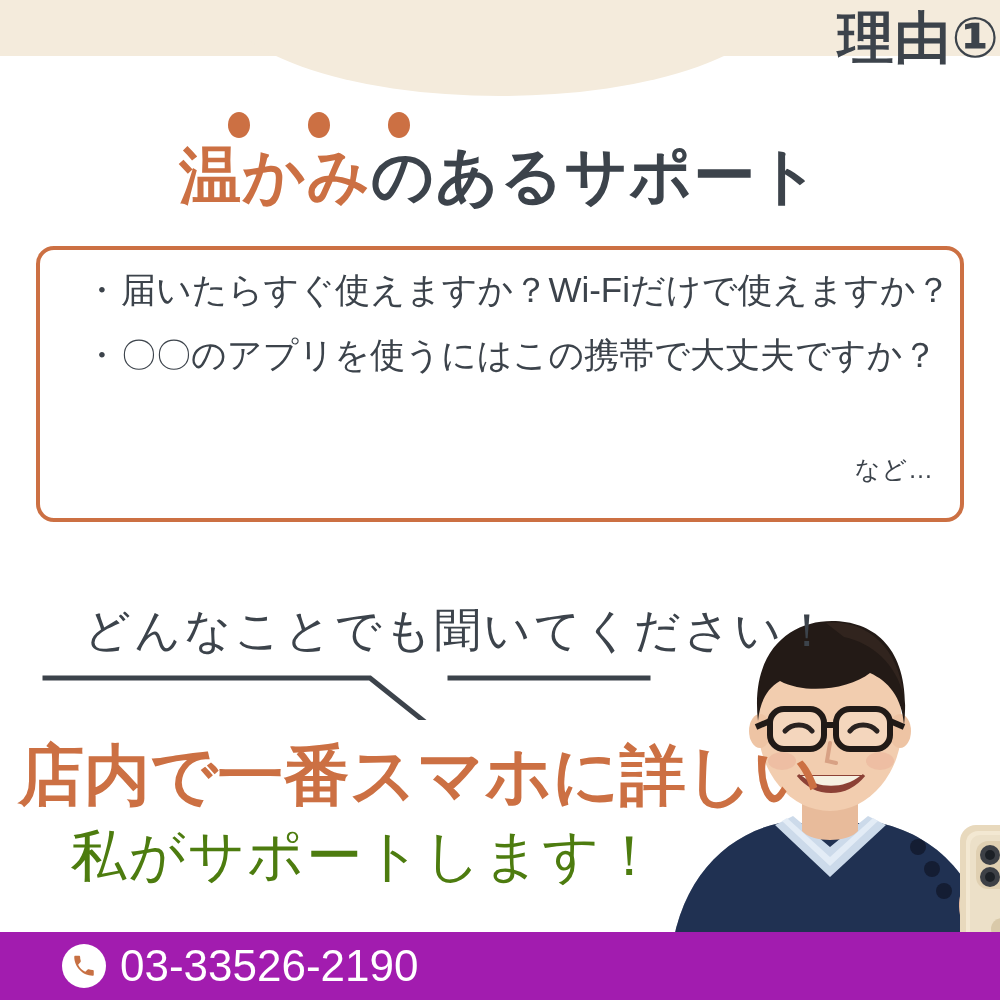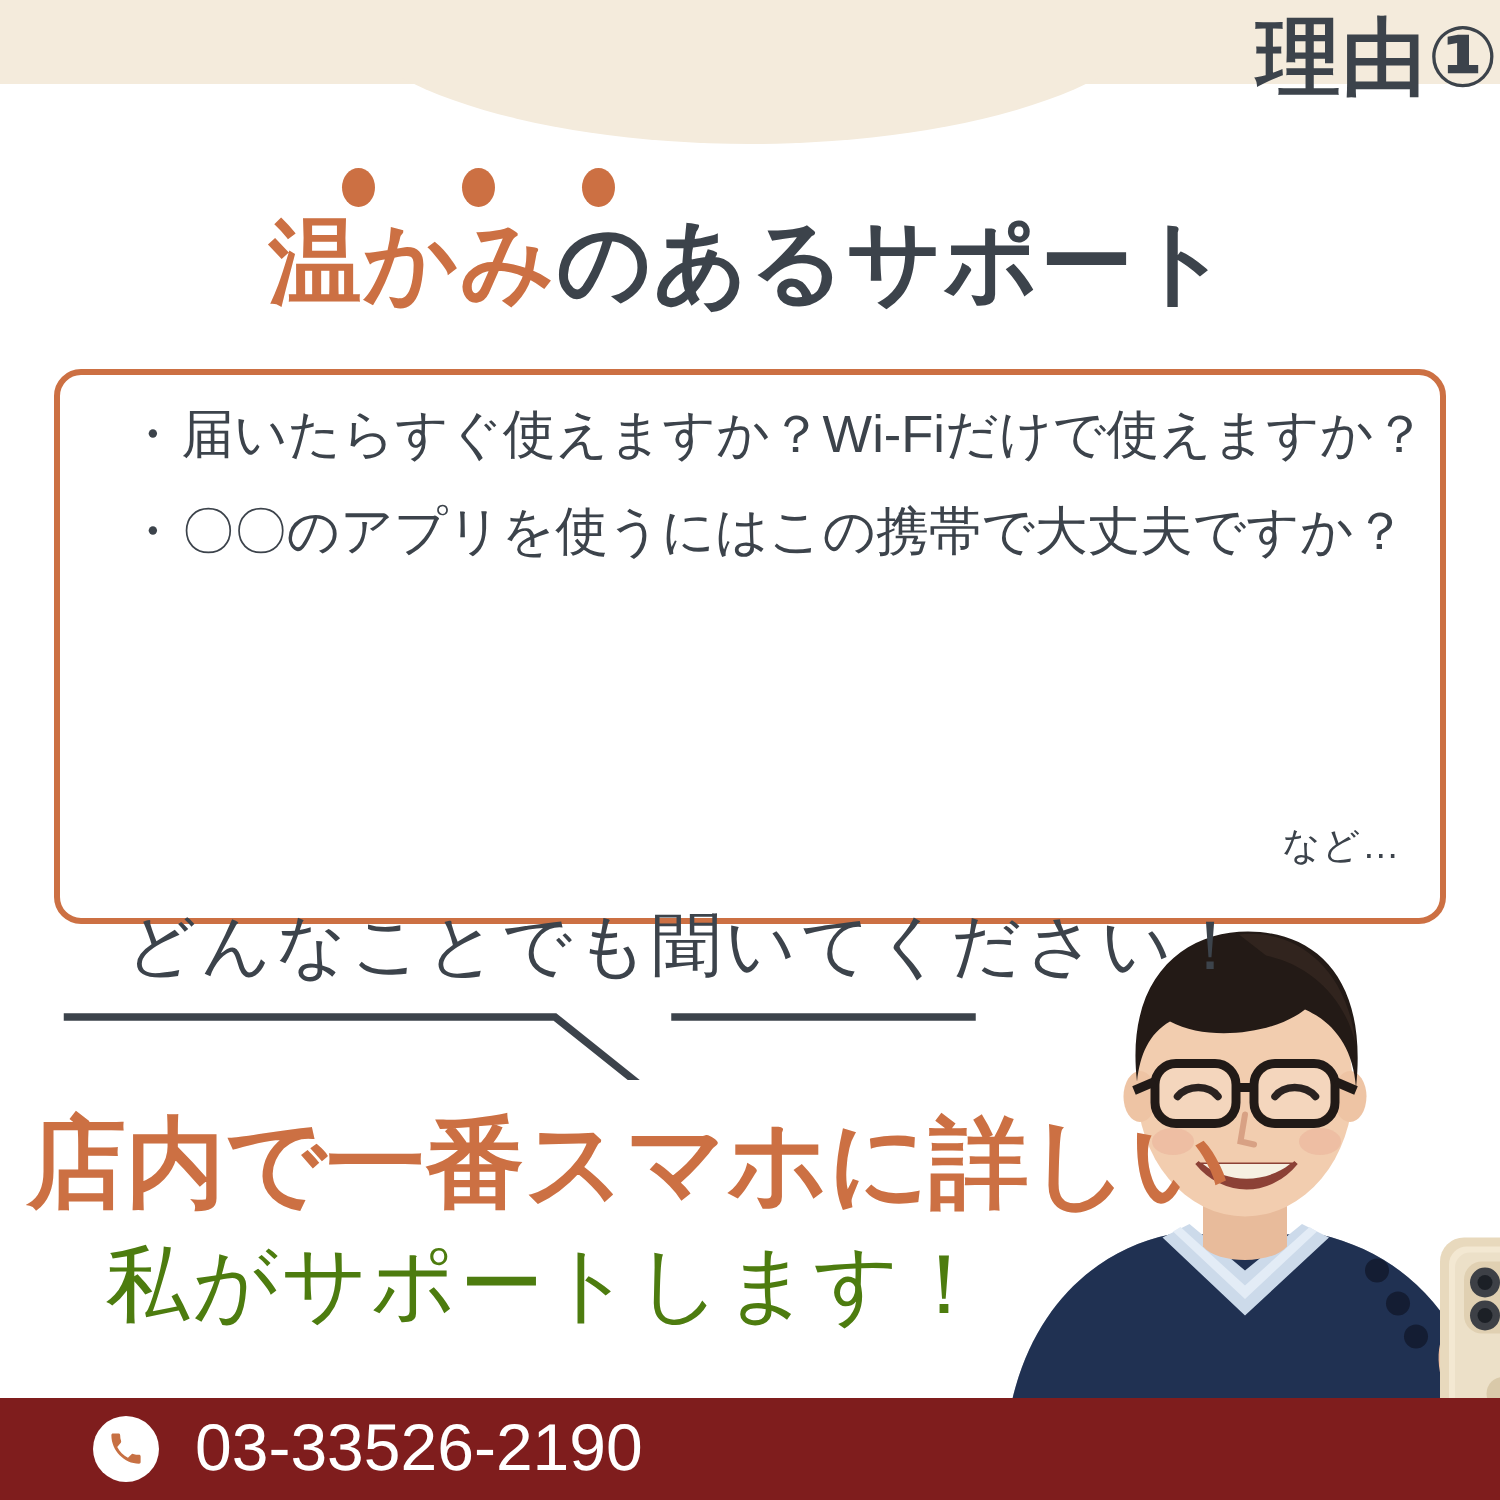--- a/index.html
+++ b/index.html
@@ -42,21 +42,21 @@
     text-align:center; z-index:3; white-space:nowrap;
     font-size:62px; font-weight:700; line-height:1.05;
     letter-spacing:1px;
   }
   #main-title .hl{ color:#cc7043; }
   #main-title .rest{ color:#3c434b; }
 
   
   #question-box{
     position:absolute; left:36px; top:246px;
-    width:928px; height:370px;
+    width:928px; height:276px;
     border:4px solid #cc7043; border-radius:18px;
     background:#ffffff; z-index:3;
   }
   #question-list{
     position:absolute; left:44px; top:22px; right:20px;
   }
   .q-item{
     display:block; white-space:nowrap;
     font-size:35px; line-height:1.0; color:#3c434b;
     margin-bottom:30px; letter-spacing:0px;
@@ -94,22 +94,22 @@
 
   
   #person-photo{
     position:absolute; right:0px; top:585px;
     width:370px; height:380px; z-index:2; overflow:hidden;
   }
 
   
   #footer-bar{
     position:absolute; left:0; bottom:0; width:1000px; height:68px;
-    background:#7f1d1d; z-index:6;
-    display:flex; align-items:center;gap:10px;
+    background:#a21caf; z-index:6;
+    display:flex; align-items:center;
   }
   #phone-icon{
     margin-left:62px; width:44px; height:44px; border-radius:50%;
     background:#ffffff; display:flex; align-items:center; justify-content:center;
     flex:0 0 auto;
   }
   #phone-number{
     margin-left:14px; font-size:44px; color:#ffffff; letter-spacing:0px;
     white-space:nowrap; line-height:1;
   }

